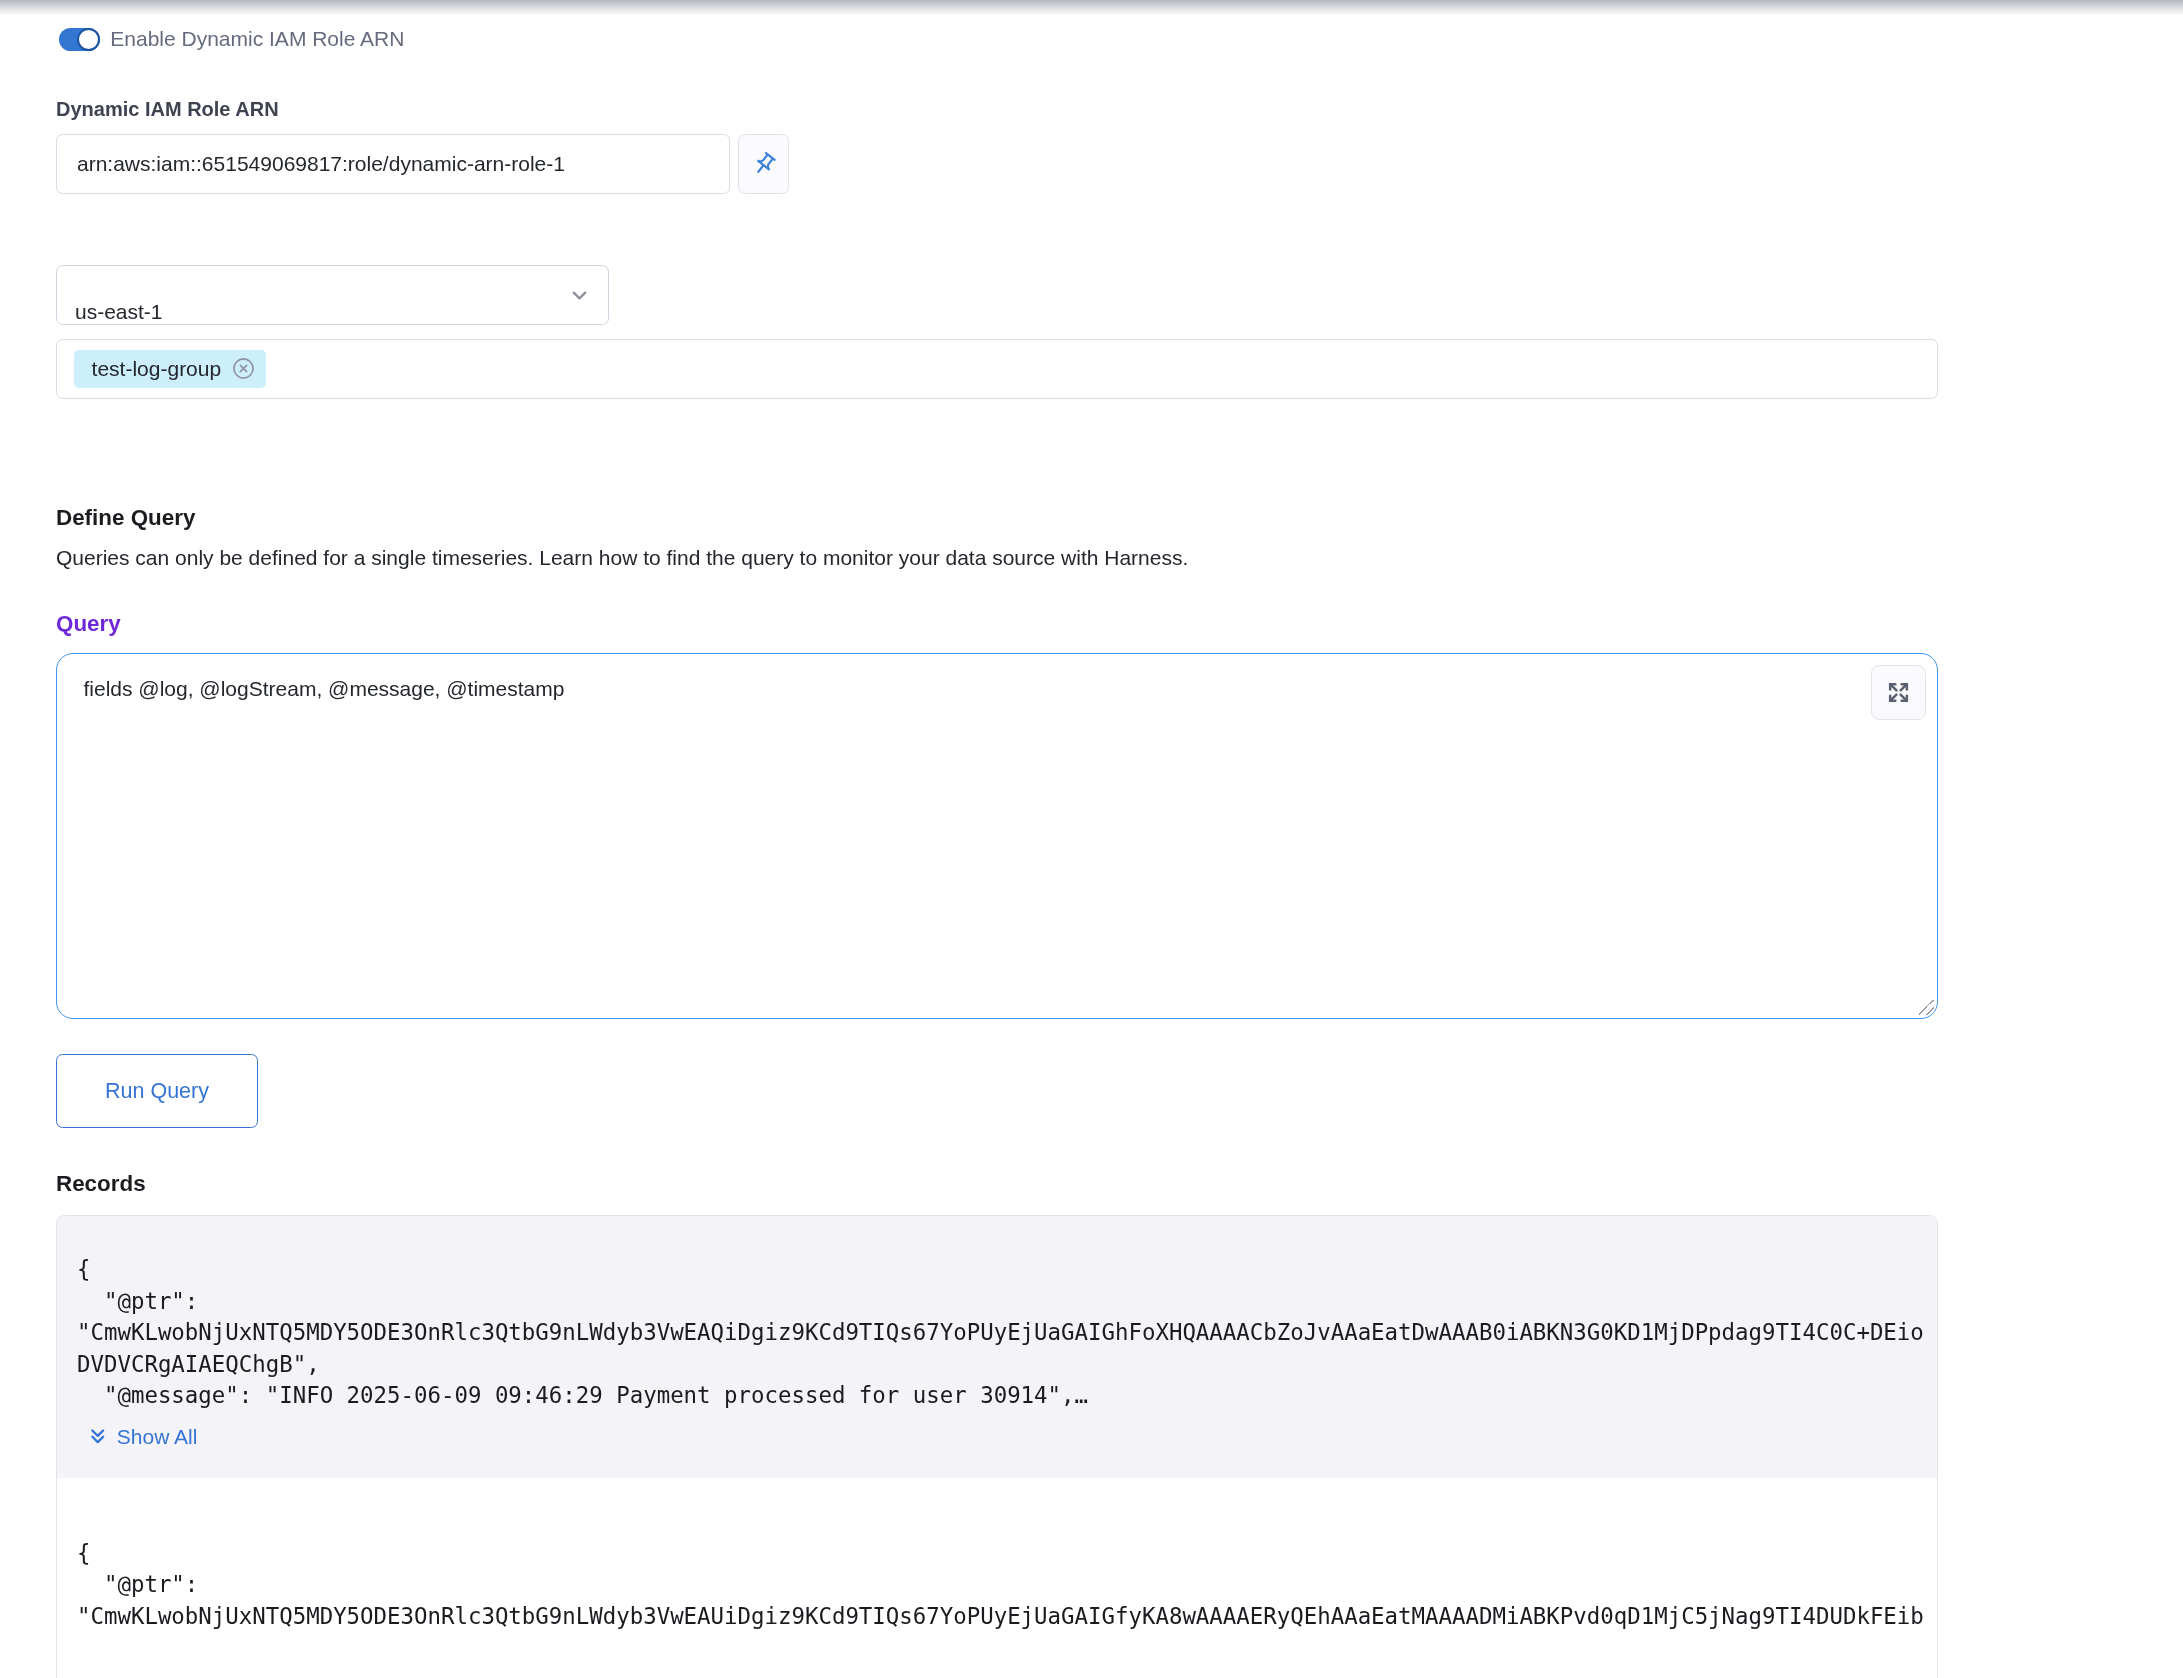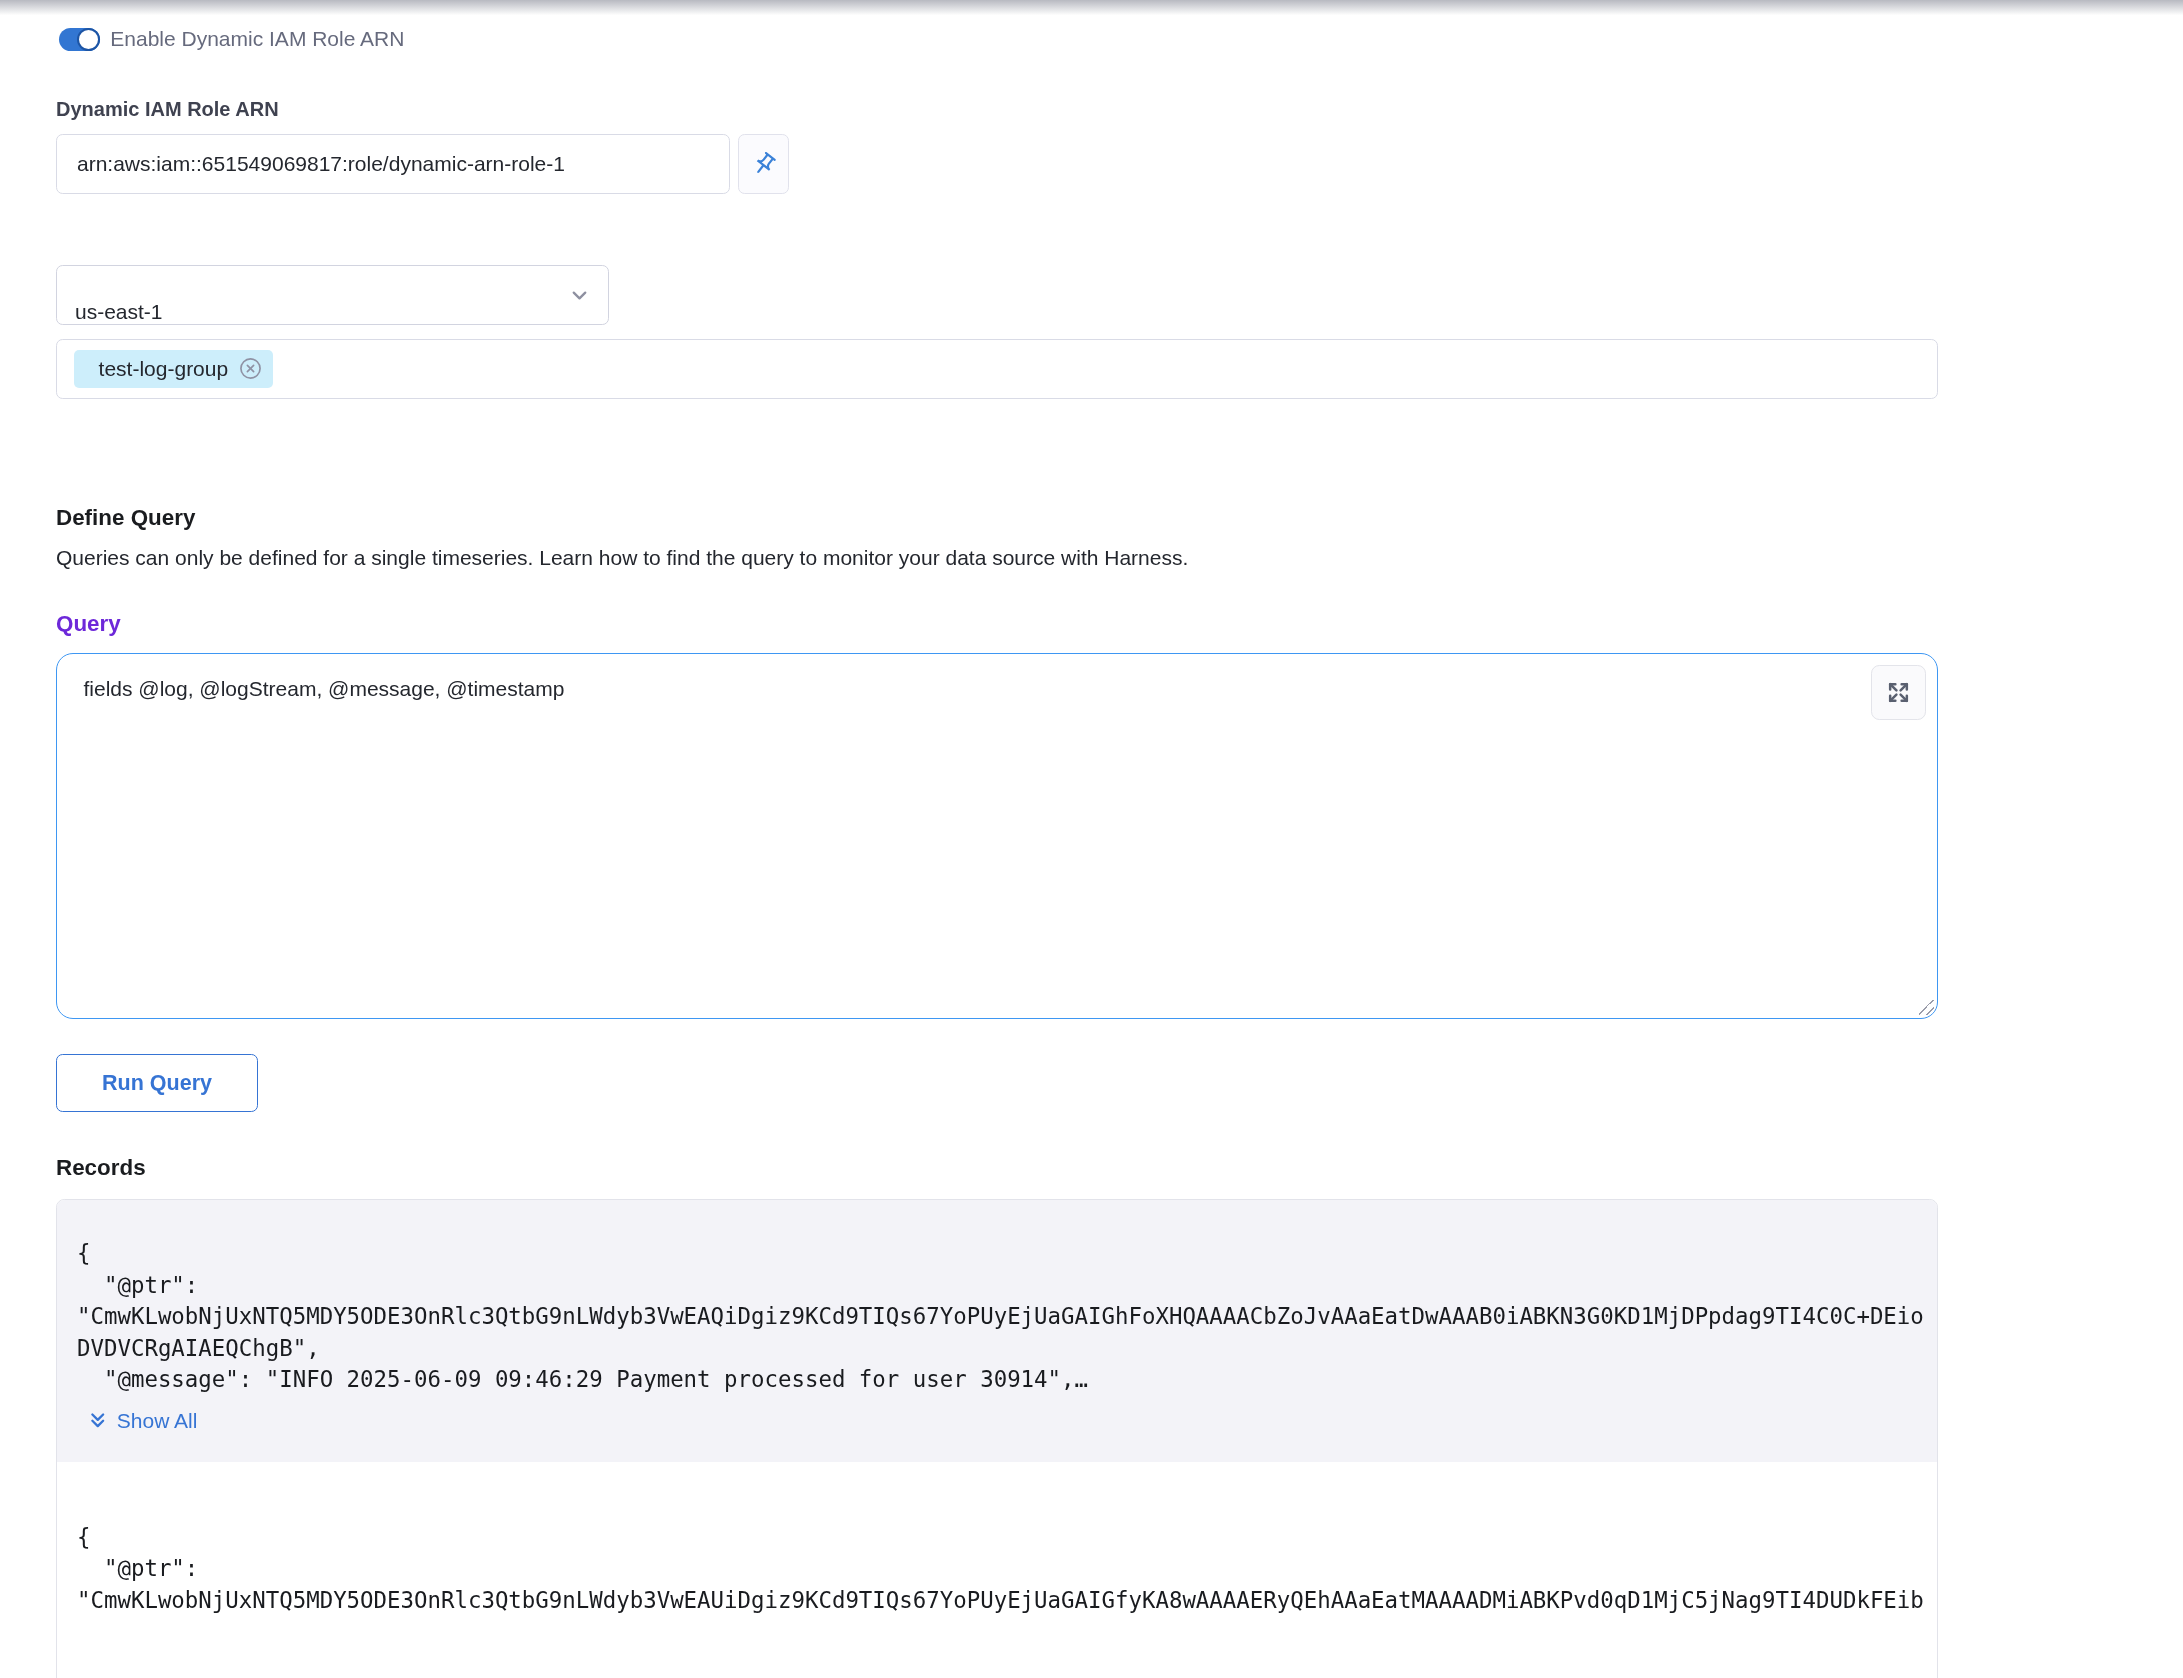--- a/index.html
+++ b/index.html
@@ -53,21 +53,21 @@
   .select .chev { position: absolute; right: 16.6px; top: 18px; }
 
   
   .lg-label { margin-top: 60px; }
   .multiselect {
     margin-top: 13.3px; width: 1882px; height: 60px; border: 0.8px solid #d9dbe6; border-radius: 6.6px;
     background: #ffffff; display: flex; align-items: center; padding: 0 16.6px; cursor: text;
   }
   .chip {
     display: inline-flex; align-items: center; gap: 10px; height: 38px;
-    background: var(--chip_bg, #cdeefb); border-radius: 5px; padding: 0 10px 0 25px;
+    background: var(--chip_bg, #cdeefb); border-radius: 5px; padding: 0 10px 0 18px;
     font-size: 21px; color: #24272e;
   }
   .chip .remove { display: inline-flex; cursor: pointer; }
 
   
   .section-title { margin-top: 106px; font-size: 22.4px; font-weight: 700; color: #1a1c1f; }
   .section-desc { margin-top: 15px; font-size: 21px; color: #24272e; }
   .query-label { margin-top: 41px; font-size: 22.4px; font-weight: 700; color: #6d28d9; }
 
   .query-box { position: relative; margin-top: 16.6px; width: 1882px; height: 366px; }
@@ -82,23 +82,23 @@
     display: flex; align-items: center; justify-content: center;
   }
   .resize-corner {
     position: absolute; right: 4.1px; bottom: 4.1px; width: 15px; height: 15px; pointer-events: none;
     background:
       linear-gradient(135deg, transparent 0 44%, #9a9caa 44% 50%, transparent 50% 72%, #9a9caa 72% 78%, transparent 78%);
   }
 
   
   .run-btn {
-    margin-top: 35px; width: 202px; height: 58px; background: #ffffff;
+    margin-top: 35px; width: 202px; height: 74px; background: #ffffff;
     border: 1.7px solid var(--accent, #3674d4); border-radius: 6.6px;
-    color: var(--accent, #3674d4); font-size: 21.5px; font-weight: 700;
+    color: var(--accent, #3674d4); font-size: 21.5px; font-weight: 400;
     font-family: "Liberation Sans", sans-serif; cursor: pointer;
   }
 
   
   .records-title { margin-top: 43px; font-size: 22.4px; font-weight: 700; color: #1a1c1f; }
   .records-panel {
     margin-top: 18px; width: 1882px; height: 497px;
     border: 0.8px solid #e2e3ea; border-radius: 8.3px; overflow: hidden; background: #ffffff;
   }
   .record { padding: 38px 20px 27px 20px; }

